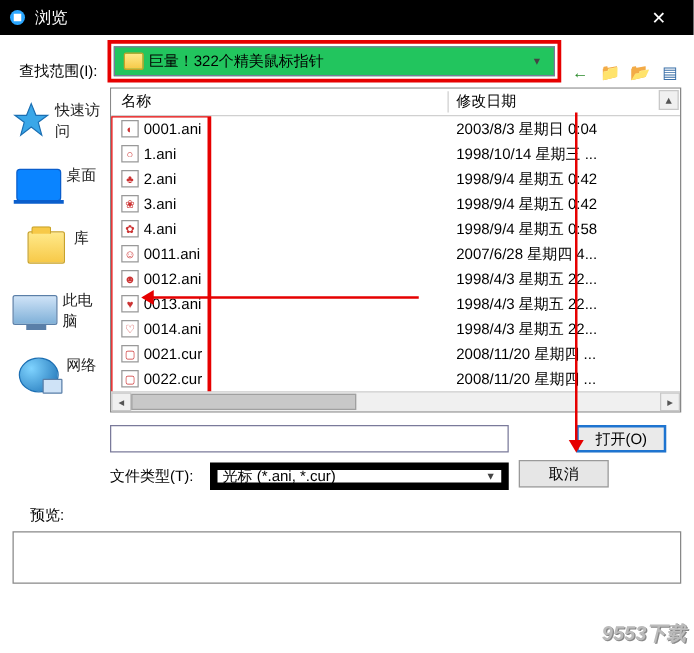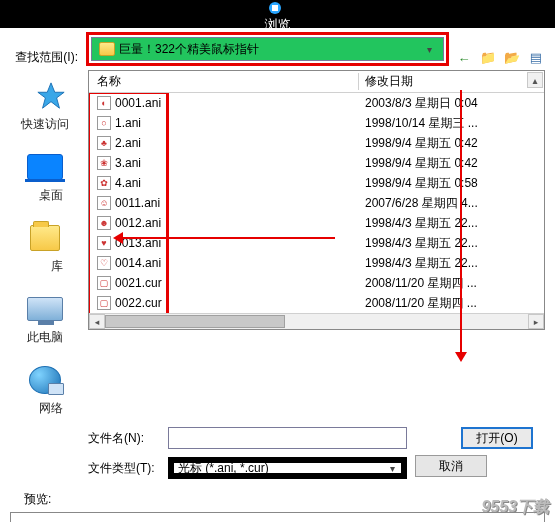--- a/index.html
+++ b/index.html
@@ -1,18 +1,18 @@
 <!DOCTYPE html>
 <html><head>
 <meta charset="utf-8">
 <style>
   * { box-sizing: border-box; margin: 0; padding: 0; font-family: "Microsoft YaHei", SimSun, Arial, sans-serif; }
   body { width: 555px; height: 522px; background: #fff; overflow: hidden; position: relative; }
   
-  .titlebar { background: #000; color: #fff; height: 28px; display: flex; align-items: center; padding: 0 6px; font-size: 13px; flex-direction: column; }
+  .titlebar { background: #000; color: #fff; height: 28px; display: flex; align-items: center; padding: 0 6px; font-size: 13px; }
   .titlebar-icon { width: 16px; height: 16px; margin-right: 6px; display: inline-flex; }
   .titlebar-title { flex: 1; }
   .titlebar-close { width: 44px; text-align: center; font-size: 14px; }
   
   .dialog-body { padding: 6px 10px 0 10px; }
   
   .lookrow { display: flex; align-items: flex-end; gap: 4px; height: 32px; }
   .lookrow-label { font-size: 12px; min-width: 72px; text-align: right; padding-right: 4px; }
   .folder-combo {
     flex: 1; height: 24px; border: 1px solid #7a7a9a; display: flex; align-items: center;
@@ -21,21 +21,21 @@
   .folder-combo .chev { margin-left: auto; font-size: 10px; color: #444; padding-right: 4px; }
   .folder-icon { width: 16px; height: 14px; background: linear-gradient(#ffe98a,#f7c948); border: 1px solid #c9a227; border-radius: 2px; }
   .tool-icons { display: flex; gap: 6px; margin-left: 6px; }
   .tool-icons span { width: 18px; height: 18px; display: inline-flex; align-items: center; justify-content: center; font-size: 13px; }
   
   .redbox-combo { border: 3px solid #e60000; padding: 2px; margin-right: -4px; }
   
   .main { display: flex; margin-top: 4px; gap: 8px; }
   
   .places { width: 70px; display: flex; flex-direction: column; align-items: center; gap: 18px; padding-top: 10px; }
-  .place { display: flex; flex-direction: column; align-items: flex-end; gap: 4px; font-size: 12px; color: #222; }
+  .place { display: flex; flex-direction: row; align-items: flex-start; gap: 4px; font-size: 12px; color: #222; }
   .place-icon { width: 36px; height: 32px; display: flex; align-items: center; justify-content: center; }
   .icon-quick { width: 30px; height: 30px; }
   .icon-desktop { width: 36px; height: 26px; background: #0a84ff; border-radius: 3px; border: 1px solid #0a5ecc; position: relative; }
   .icon-desktop::after { content:""; position:absolute; bottom:-3px; left:-3px; right:-3px; height:3px; background:#0a5ecc; }
   .icon-lib { width: 30px; height: 26px; background: linear-gradient(#ffe98a,#f7c948); border:1px solid #c9a227; border-radius: 2px; position:relative; }
   .icon-lib::before { content:""; position:absolute; top:-5px; left:2px; width:14px; height:5px; background:#f7c948; border:1px solid #c9a227; border-bottom:none; border-radius:2px 2px 0 0;}
   .icon-pc { width:36px; height:24px; border:1px solid #5a7fa8; background:linear-gradient(#cfe3f7,#7fb0d8); border-radius:2px; position:relative; }
   .icon-pc::after{content:""; position:absolute; bottom:-5px; left:10px; width:16px; height:4px; background:#5a7fa8;}
   .icon-net { width:32px; height:28px; border-radius:50%; background:radial-gradient(circle at 30% 30%,#7fd3ff,#1b6fb3); border:1px solid #1b6fb3; position:relative;}
   .icon-net::after{content:""; position:absolute; bottom:-2px; right:-4px; width:14px; height:10px; border:1px solid #5a7fa8; background:#cfe3f7; border-radius:1px;}
@@ -245,21 +245,20 @@
         <div class="btn">▸</div>
       </div>
     </div>
   </div>
 
   <div class="red-arrow2"></div>
 
   <div style="display:flex;">
     <div class="formrows" style="flex:1;">
       <div class="formrow">
-        <label>文件名(N):</label>
         <div class="txt">
             <span></span>
           </div>
       </div>
       <div class="formrow">
         <label>文件类型(T):</label>
         <div class="combo">
             <span>光标 (*.ani, *.cur)</span>
           </div>
       </div>

